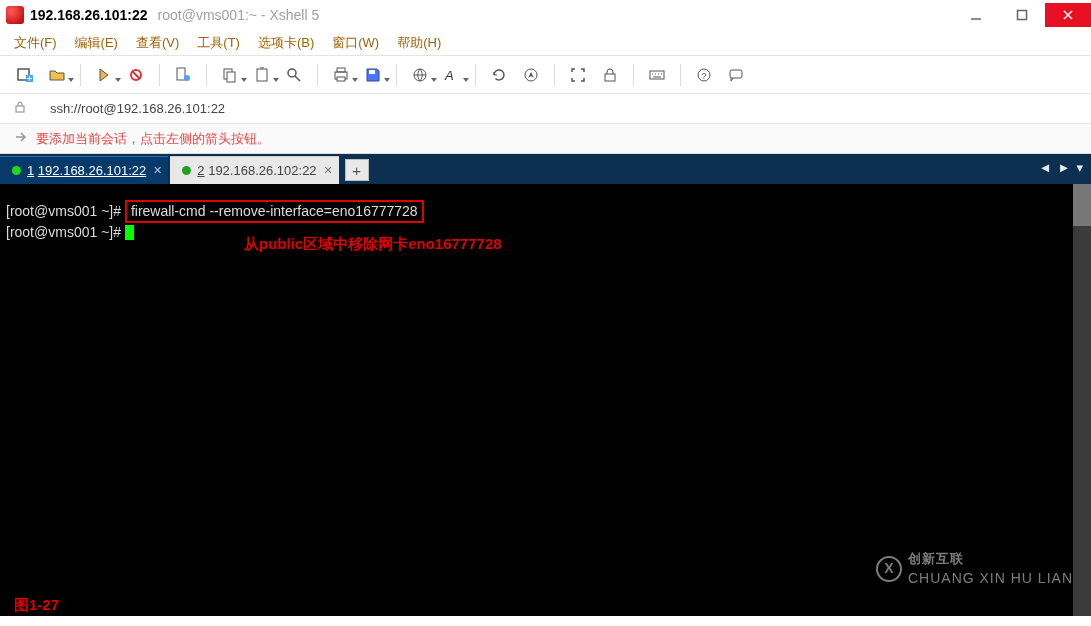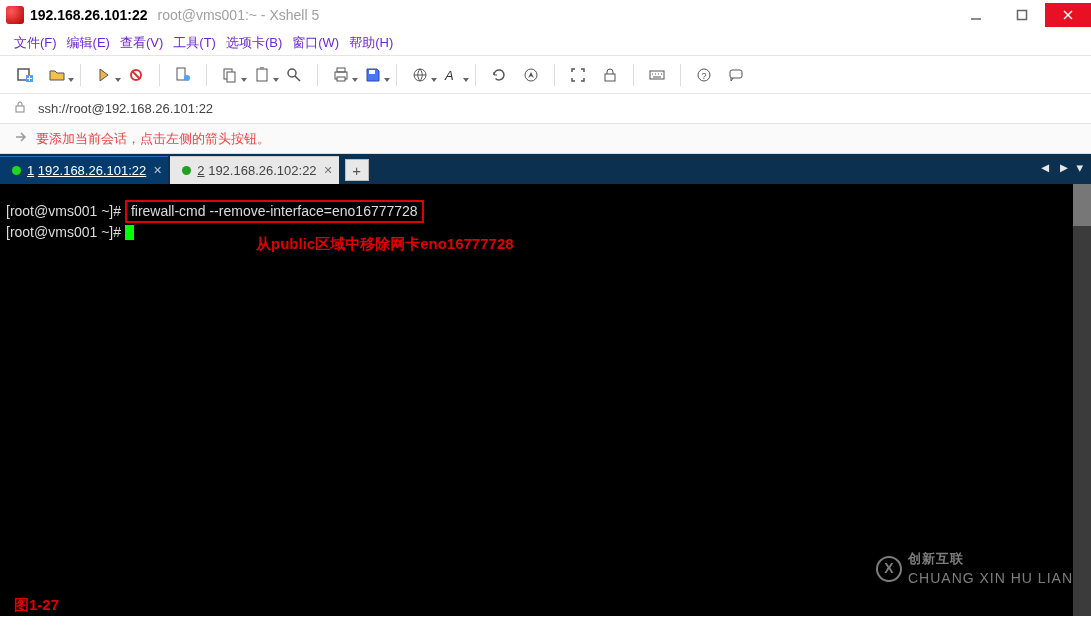--- a/index.html
+++ b/index.html
@@ -9,31 +9,31 @@
 .titlebar { height:30px; display:flex; align-items:center; padding-left:6px; }
 .titlebar .appicon { width:18px; height:18px; border-radius:3px; background:radial-gradient(circle at 30% 30%,#ff5a5a,#b20000); margin-right:6px; }
 .titlebar .t1 { font-weight:bold; font-size:14px; color:#000; margin-right:10px; }
 .titlebar .t2 { font-size:14px; color:#a0a0a0; }
 .winbtns { margin-left:auto; display:flex; }
 .winbtn { width:46px; height:24px; display:flex; align-items:center; justify-content:center; color:#666; }
 .winbtn.close { background:#e81123; color:#fff; }
 .winbtn svg { width:12px; height:12px; }
 
 
-.menubar { height:26px; display:flex; align-items:center; padding-left:14px; gap:10px; font-size:13px; color:#6d28d9; border-bottom:1px solid #e5e5e5; }
+.menubar { height:26px; display:flex; align-items:center; padding-left:14px; gap:18px; font-size:13px; color:#a16207; border-bottom:1px solid #e5e5e5; }
 
 
 .toolbar { height:38px; display:flex; align-items:center; padding-left:12px; gap:6px; border-bottom:1px solid #e5e5e5; }
 .tbtn { width:26px; height:26px; display:flex; align-items:center; justify-content:center; color:#555; position:relative; }
 .tbtn.drop::after { content:""; border-left:3px solid transparent; border-right:3px solid transparent; border-top:4px solid #666; position:absolute; right:-4px; bottom:6px; }
 .tsep { width:1px; height:22px; background:#ddd; margin:0 4px; }
 .tbtn svg { width:18px; height:18px; }
 
 
-.addrrow { height:30px; display:flex; align-items:center; padding-left:14px; gap:12px; font-size:13px; color:#444; border-bottom:1px solid #e5e5e5; }
+.addrrow { height:30px; display:flex; align-items:center; padding-left:14px; gap:24px; font-size:13px; color:#444; border-bottom:1px solid #e5e5e5; }
 .lockmini svg { width:12px; height:14px; color:#888; }
 
 
 .hintrow { height:30px; display:flex; align-items:center; padding-left:14px; gap:8px; font-size:13px; color:#ef4444; border-bottom:1px solid #ddd; background:#fafafa; }
 .hintarrow svg { width:14px; height:14px; color:#999; }
 
 
 .tabstrip { height:30px; background:#0c3050; display:flex; align-items:flex-end; position:relative; }
 .tab { height:28px; display:flex; align-items:center; padding:0 22px 0 12px; font-size:13px; position:relative; background:#e8e8e8; color:#444; margin-right:2px; border-top:1px solid #ccc; }
 .tab.active { background:#063a6b; color:#fff; border-top:1px solid #2a6db3; }
@@ -43,21 +43,21 @@
 .tab:not(.active) .dot{ background:#21a021; }
 .tab .x { position:absolute; right:6px; top:7px; font-size:11px; color:inherit; opacity:.7; }
 .addtab { width:24px; height:22px; margin-left:4px; margin-bottom:3px; display:flex; align-items:center; justify-content:center; background:#e8e8e8; color:#555; font-size:15px; border:1px solid #bbb; }
 .tabctrl { position:absolute; right:8px; top:6px; color:#e8e8e8; font-size:13px; display:flex; gap:6px; }
 
 
 .term { position:relative; height:432px; background:#000; color:#dcdcdc; font-family:"Consolas","Courier New",monospace; font-size:14px; line-height:19px; padding:16px 6px; overflow:hidden; }
 .scrollbar { position:absolute; right:0; top:0; width:18px; height:100%; background:#3b3b3b; }
 .scrollbar .thumb { position:absolute; top:0; left:0; width:100%; height:42px; background:#777; }
 .cmdbox { border:2px solid #e00000; padding:0 4px; display:inline-block; }
-.caption { position:absolute; left:256px; top:50px; color:#e00000; font-family:"Microsoft YaHei",sans-serif; font-size:15px; font-weight:bold; }
+.caption { position:absolute; left:244px; top:50px; color:#e00000; font-family:"Microsoft YaHei",sans-serif; font-size:15px; font-weight:bold; }
 .fig { position:absolute; left:14px; bottom:2px; color:#e00000; font-family:"Microsoft YaHei",sans-serif; font-size:15px; font-weight:bold; }
 .cursor { display:inline-block; width:9px; height:15px; background:#00ff00; vertical-align:text-bottom; }
 
 
 .wm { position:absolute; right:18px; bottom:28px; color:#cfcfcf; opacity:.6; font-size:12px; display:flex; align-items:center; gap:6px; pointer-events:none; }
 .wm .logo { width:26px; height:26px; border:2px solid #cfcfcf; border-radius:50%; display:flex; align-items:center; justify-content:center; font-weight:bold; font-size:14px; }
 .wm .zh { font-size:13px; font-weight:bold; letter-spacing:1px; }
 .wm .en { font-size:14px; letter-spacing:1px; display:block; }
 </style>
 </head>

